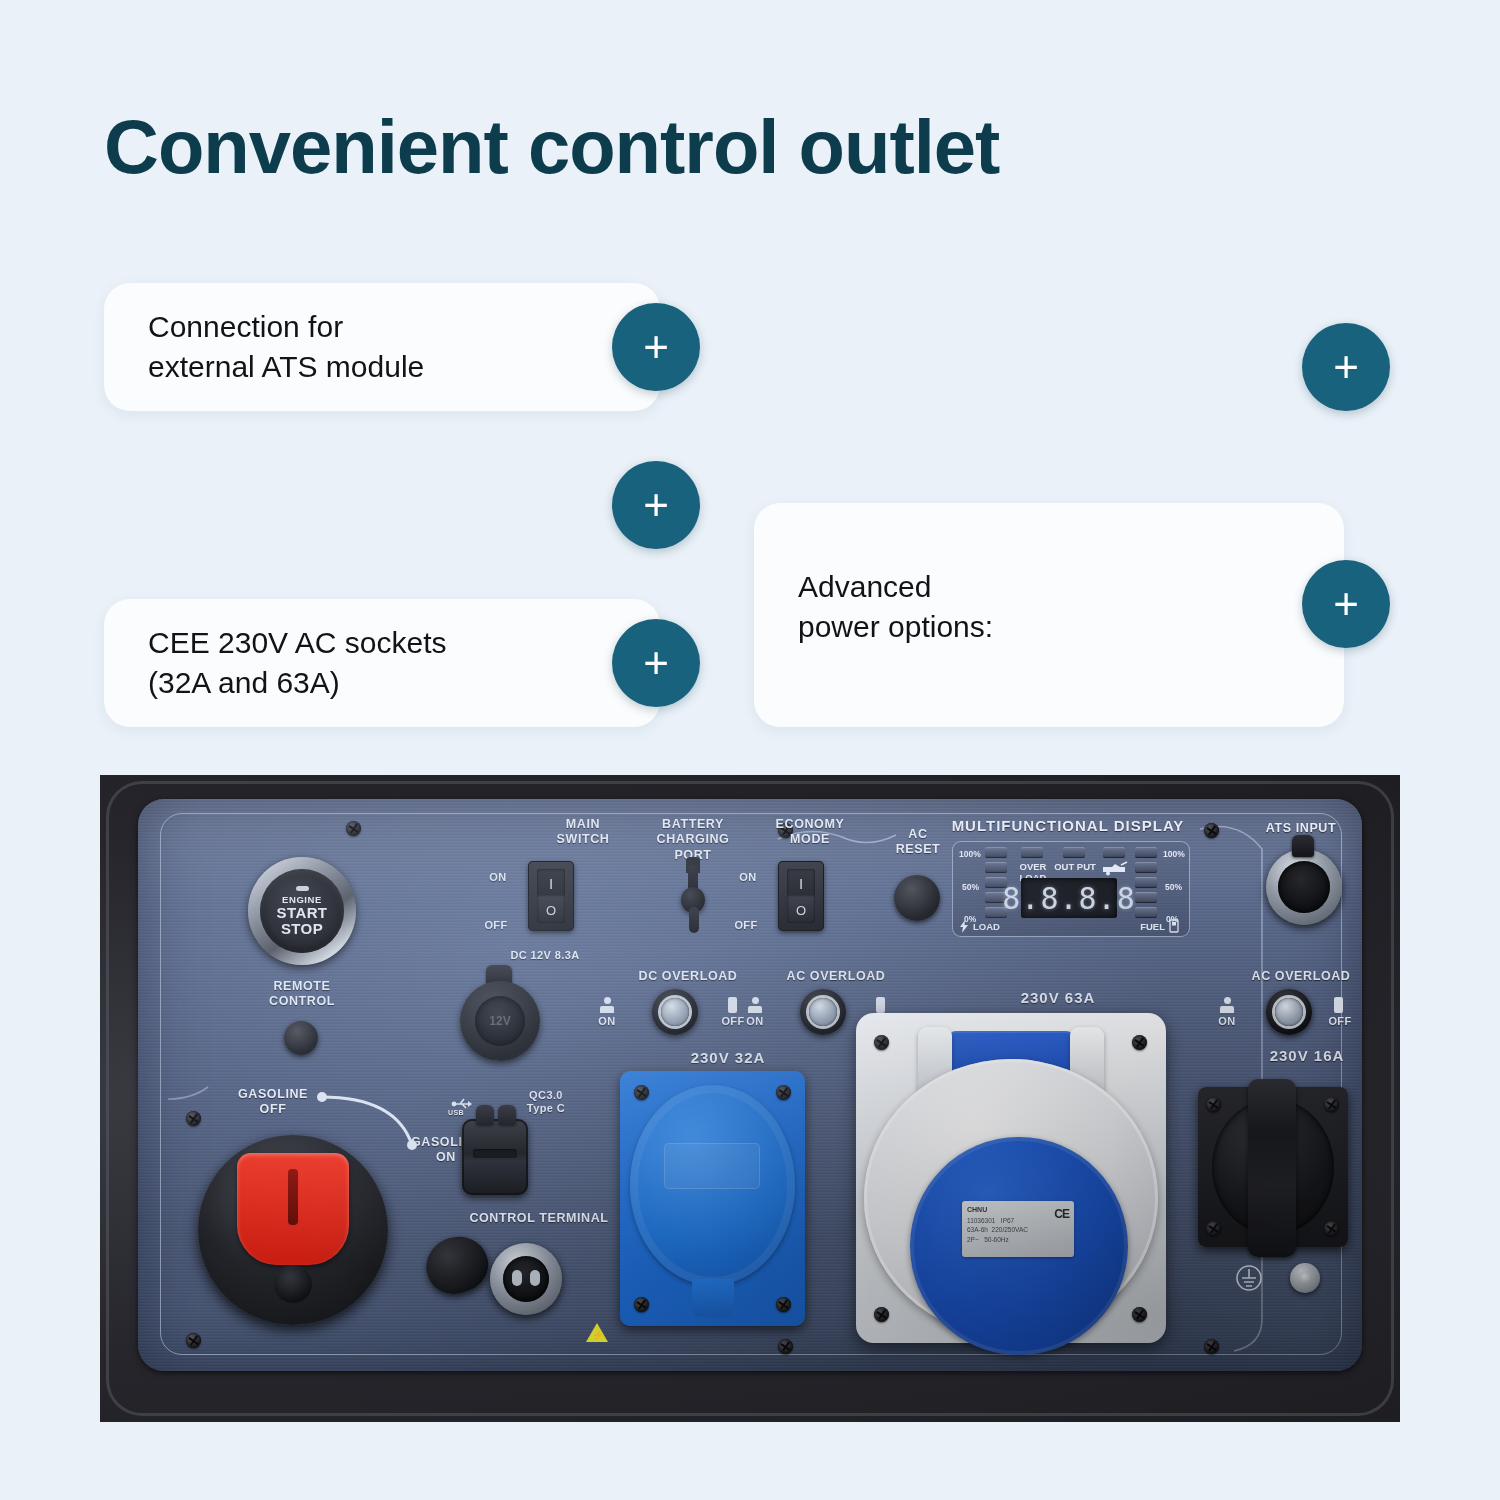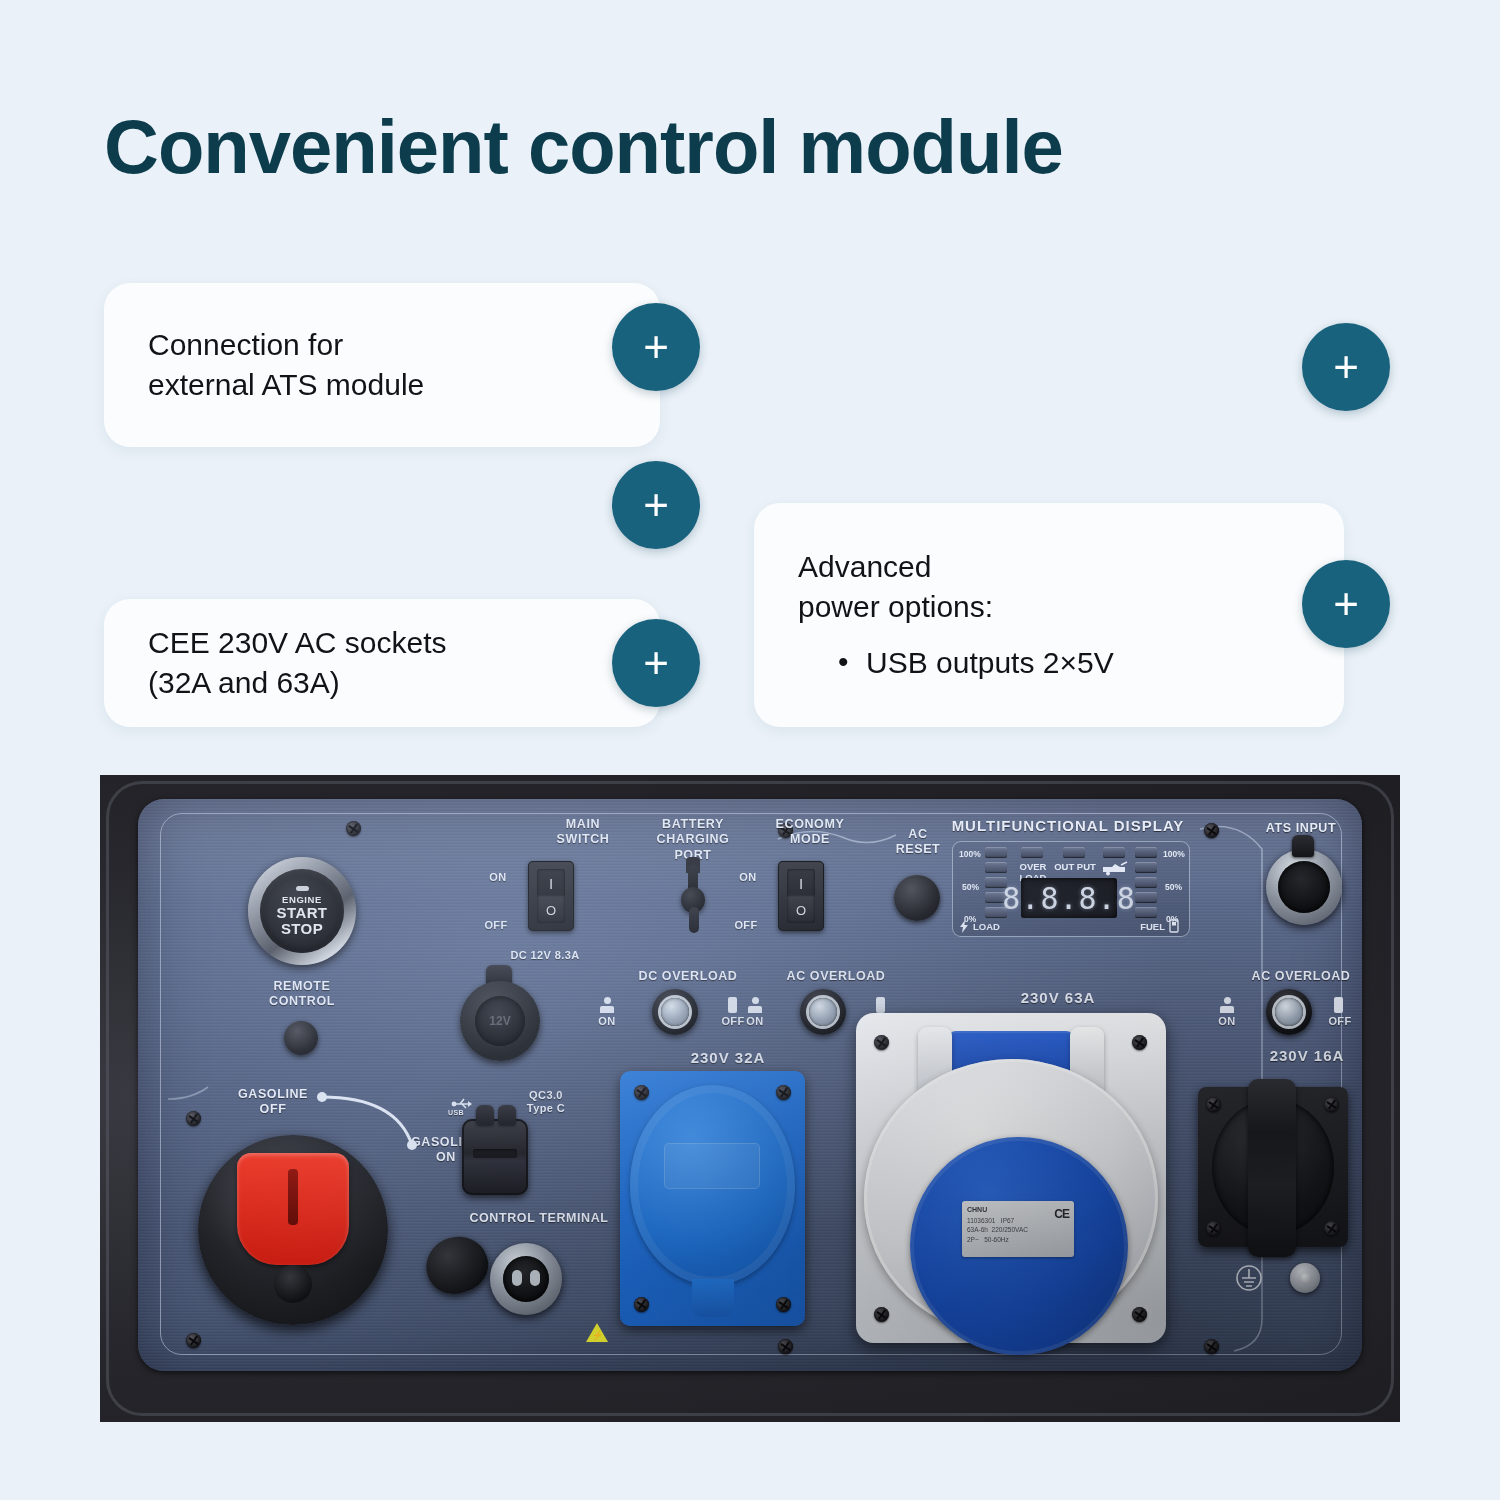--- a/index.html
+++ b/index.html
@@ -78,21 +78,21 @@
     justify-content: center;
     font-size: 44px;
     font-weight: 400;
     line-height: 1;
     box-shadow: 0 3px 10px rgba(14,60,80,0.25);
     cursor: pointer;
     user-select: none;
   }
 
   
-  #card-ats       { left: 104px; top: 8px;   width: 556px; height: 164px; }
+  #card-ats       { left: 104px; top: 8px;   width: 556px; height: 128px; }
   #plus-ats       { left: 612px; top: 28px;  width: 88px; height: 88px; }
   #card-display   { left: 104px; top: 166px; width: 556px; height: 128px; }
   #plus-display   { left: 612px; top: 186px; width: 88px; height: 88px; }
   #card-sockets   { left: 104px; top: 324px; width: 556px; height: 128px; }
   #plus-sockets   { left: 612px; top: 344px; width: 88px; height: 88px; }
 
   
   #card-terminal  { left: 754px; top: 8px;   width: 590px; height: 184px; }
   #plus-terminal  { left: 1302px;top: 48px;  width: 88px; height: 88px; }
   #card-power     { left: 754px; top: 228px; width: 590px; height: 224px; }
@@ -490,21 +490,21 @@
     position:absolute; width:14px;height:16px;border-radius:4px 4px 0 0;
     background:#26272d;
   }
 
   
   .div-arc { position:absolute; pointer-events:none; }
 </style>
 </head>
 <body>
 
-<div class="page-title">Convenient control module</div>
+<div class="page-title">Convenient control outlet</div>
 
 <div class="cards-area">
 
   <div class="card" id="card-ats">
     <div class="card-text">Connection for
 external ATS module</div>
   </div>
   <div class="plus-btn" id="plus-ats">+</div>
 
   <div class="plus-btn" id="plus-display">+</div>
@@ -515,21 +515,20 @@
   </div>
   <div class="plus-btn" id="plus-sockets">+</div>
 
   <div class="plus-btn" id="plus-terminal">+</div>
 
   <div class="card" id="card-power">
     <div class="card-power-inner">
       <div class="card-power-head">Advanced
 power options:</div>
       <ul class="card-bullets">
-        <li>USB outputs 2×5V</li>
       </ul>
     </div>
   </div>
   <div class="plus-btn" id="plus-power">+</div>
 </div>
 
 <div class="photo">
   <div class="housing"></div>
 
   <div class="faceplate">

